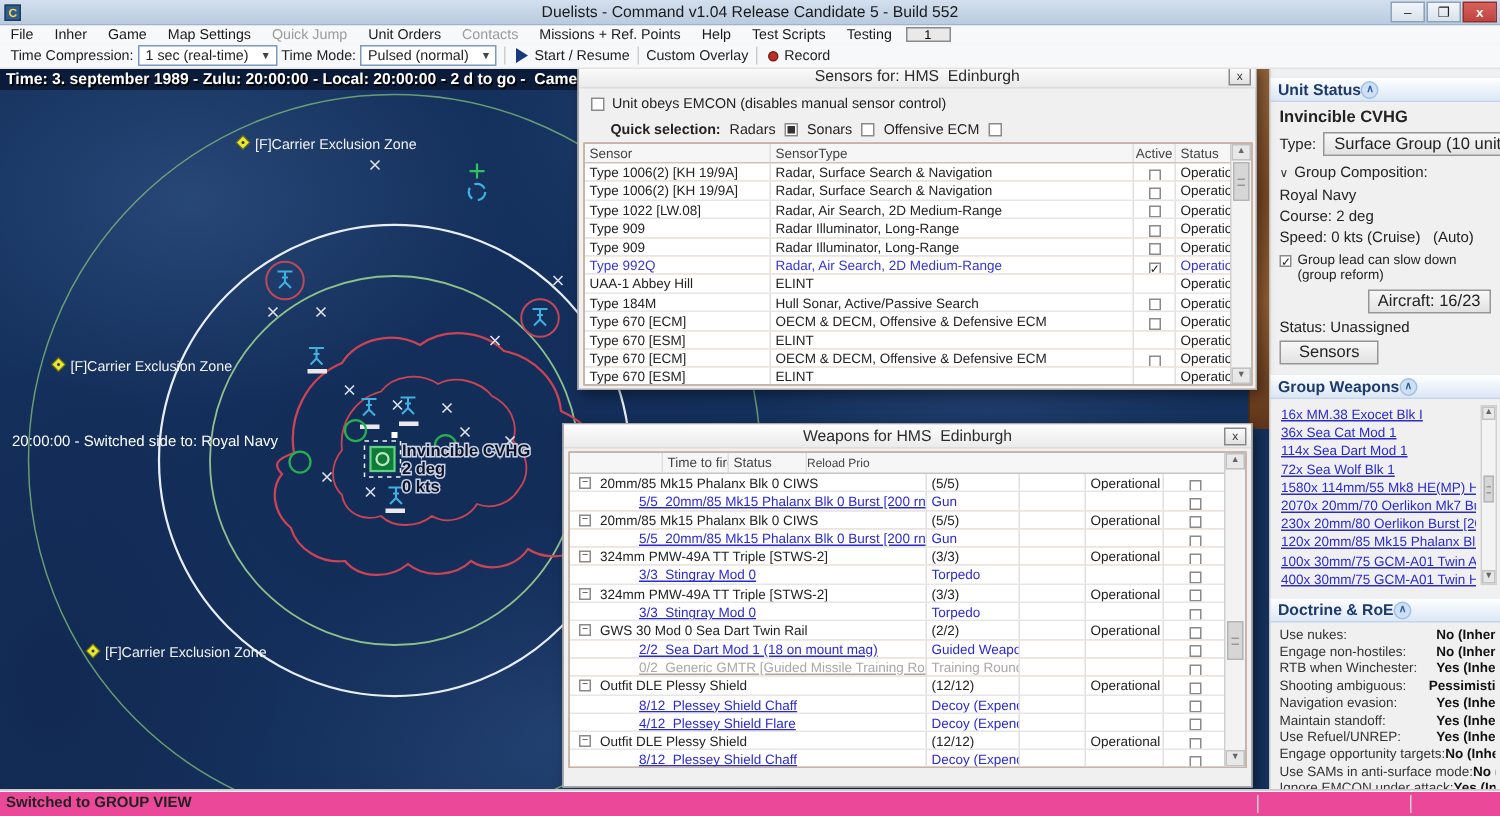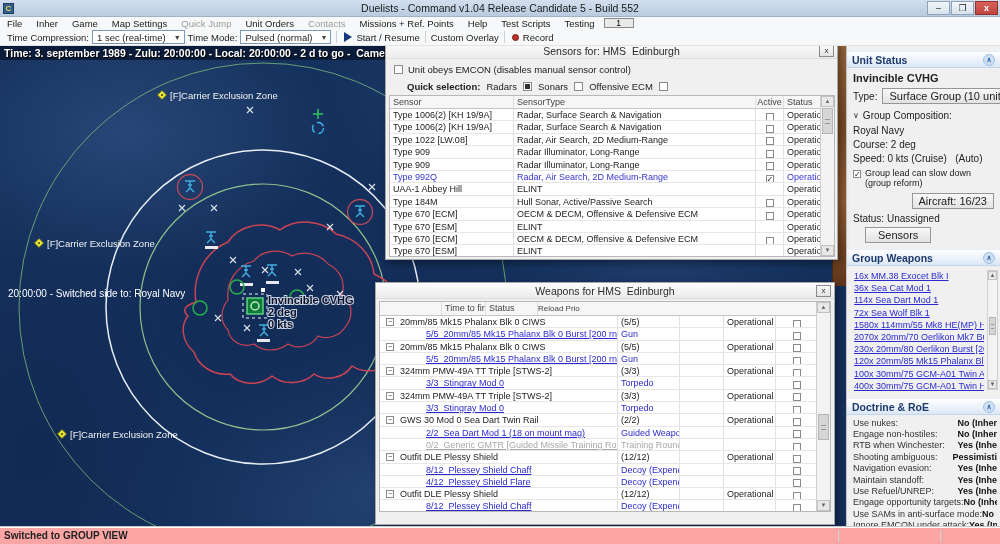--- a/index.html
+++ b/index.html
@@ -74,48 +74,48 @@
   .cb.sm{width:8px;height:8px;margin-top:2px}
 
   .vscroll{position:absolute;top:0;bottom:0;right:0;width:14px;background:#f3f3f3;border-left:1px solid #cfcfcf}
   .sbtn{position:absolute;left:0;width:13px;height:11px;background:#e8e8e8;border:1px solid #c2c2c2;color:#666;font-size:6px;line-height:9px;text-align:center}
   .sbtn.up{top:0}.sbtn.dn{bottom:0}
   .sthumb{position:absolute;left:1px;width:11px;height:26px;background:#d6d6d6;border:1px solid #b5b5b5}
   .sthumb::before{content:"";display:block;margin:10px 2px 0;border-top:1px solid #999;border-bottom:1px solid #999;height:3px}
 
   
   .sidebar{position:absolute;left:846px;top:46px;width:154px;height:481px;background:#f0f0f0;border-left:1px solid #c8c8c8;z-index:4;font-size:10px}
-  .sec-h{height:17px;background:linear-gradient(#ffffff,#dbe7f6);border-top:1px solid #e8eef7;border-bottom:1px solid #c3d5ea;display:flex;align-items:center;justify-content:space-between;padding:0 5px;font-size:10.5px;font-weight:bold;color:#1d3a6d}
+  .sec-h{height:17px;background:linear-gradient(#ffffff,#dbe7f6);border-top:1px solid #e8eef7;border-bottom:1px solid #c3d5ea;display:flex;align-items:center;justify-content:flex-start;padding:0 5px;font-size:10.5px;font-weight:bold;color:#1d3a6d}
   .chev{width:12px;height:12px;border-radius:50%;background:#cfe0f4;border:1px solid #9fc0e4;color:#2a5fa8;font-size:7px;line-height:10px;text-align:center;font-weight:bold}
   .us-row{padding:2px 6px 1px;white-space:pre;overflow:hidden}
   .us-name{font-weight:bold;font-size:11px;padding-top:4px}
   .type-row{display:flex;align-items:center;gap:5px;padding:3px 6px}
   .btn3d{background:linear-gradient(#f8f8f8,#e2e2e2);border:1px solid #969696;font-size:11px;padding:1px 6px;text-align:center;white-space:nowrap}
   .type-btn{flex:1}
   .gc-row{display:flex;align-items:center;gap:4px;padding:3px 6px 2px}
   .gc-chev{font-size:8px;color:#333}
   .cbx-row{display:flex;align-items:flex-start;gap:4px;padding:3px 6px 1px;font-size:9px;line-height:10px}
   .air-row{display:flex;justify-content:flex-end;padding:4px 6px 2px}
-  .sens-row{padding:4px 18px 2px}
+  .sens-row{padding:4px 6px 2px}
 
   .gw{position:relative;padding:4px 16px 4px 7px;height:128px}
   .gw-link{display:block;font-size:9px;line-height:12.2px;color:#2a2ad0;text-decoration:underline;white-space:nowrap;overflow:hidden}
   .gw-scroll{position:absolute;right:2px;top:4px;bottom:4px;width:11px;background:#f3f3f3;border:1px solid #d0d0d0}
   .gw-scroll .sbtn{width:9px;height:9px;line-height:7px}
   .gw-scroll .sthumb{width:7px;height:18px}
   .gw-scroll .sthumb::before{margin:6px 1px 0}
 
   .doc-rows{padding:2px 0}
   .doc-row{display:flex;justify-content:space-between;align-items:center;padding:0 3px 0 6px;height:11.4px;font-size:9px;white-space:nowrap;overflow:hidden}
   .doc-label{color:#333;flex:0 0 auto}
   .doc-value{font-weight:bold;color:#111;margin-left:auto;overflow:hidden;flex:0 1 auto}
   .change-row{text-align:center;padding-top:3px}
 
   
-  .statusbar{position:absolute;left:0;top:527px;width:1000px;height:17px;background:#fca5a5;border-top:1px solid #fff;box-shadow:0 -1px 0 #c9c9c9;font-size:10px;font-weight:bold;line-height:16px;padding-left:4px;color:#222;z-index:8}
+  .statusbar{position:absolute;left:0;top:527px;width:1000px;height:17px;background:#ec4899;border-top:1px solid #fff;box-shadow:0 -1px 0 #c9c9c9;font-size:10px;font-weight:bold;line-height:16px;padding-left:4px;color:#222;z-index:8}
   .sb-sep{position:absolute;top:2px;bottom:2px;width:1px;background:#d2d2d2}
 </style>
 </head>
 <body>
 
 <div class="titlebar">
   <div class="app-icon">C</div>
   <div class="title-text">Duelists - Command v1.04 Release Candidate 5 - Build 552</div>
   <div class="win-btns">
     <div class="winbtn">–</div>

